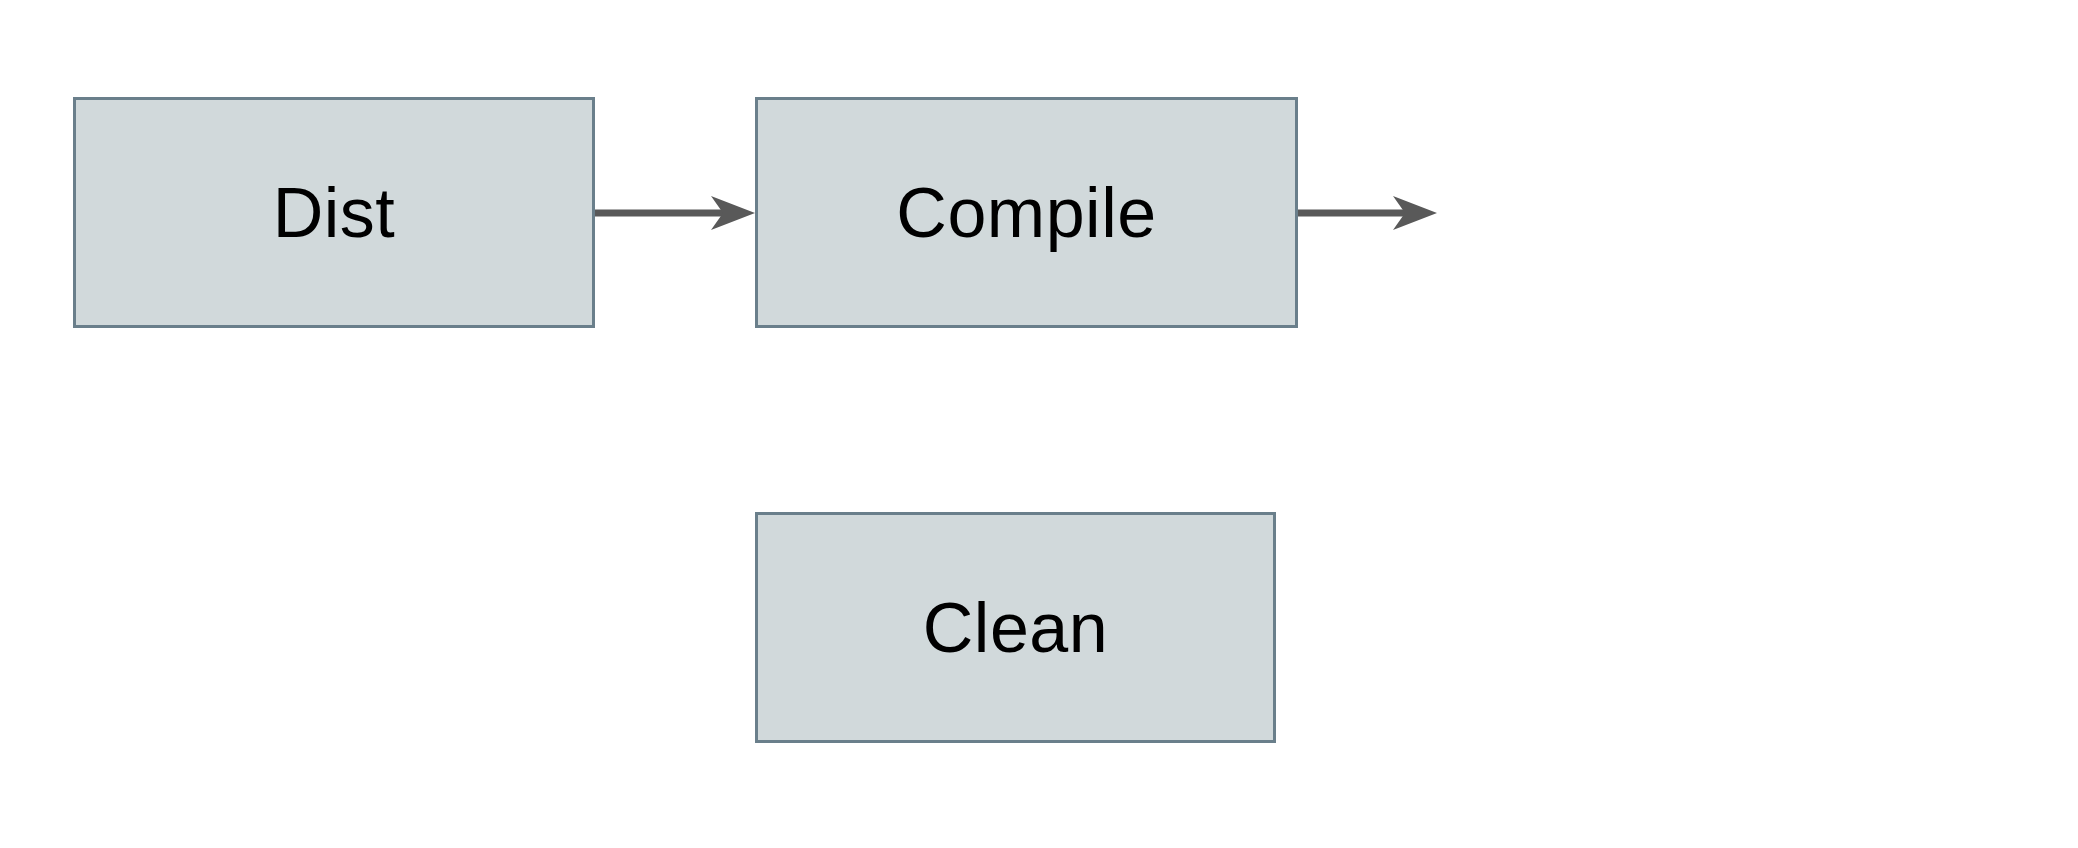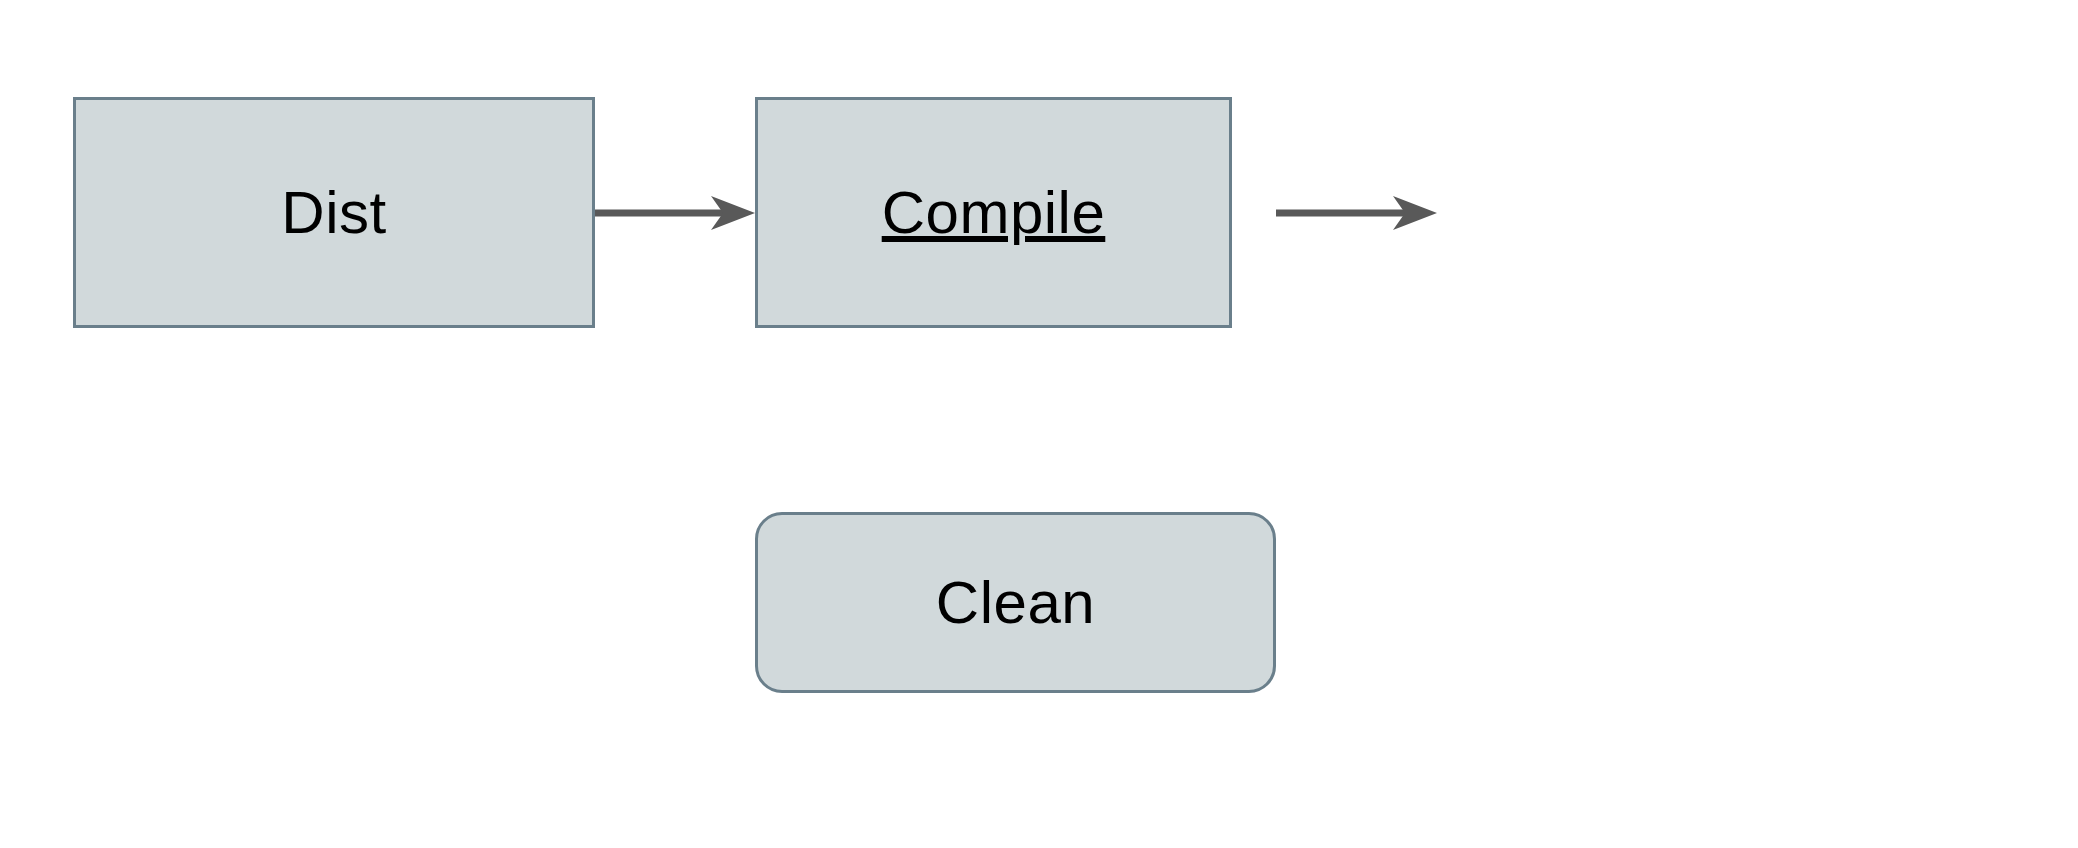--- a/index.html
+++ b/index.html
@@ -36,21 +36,21 @@
   .node {
     position: absolute;
     box-sizing: border-box;
     background: var(--node-fill, #d1d9db);
     border: 3px solid var(--node-border, #6a7f8b);
     display: flex;
     align-items: center;
     justify-content: center;
   }
   .node-label {
-    font-size: 60px;
+    font-size: 70px;
     line-height: 1;
     color: var(--text-color, #000000);
     letter-spacing: 0.5px;
     white-space: nowrap;
     user-select: none;
   }
 </style>
 </head>
 <body>
 
@@ -64,22 +64,22 @@
     <g class="edge">
       <line x1="1276" y1="213" x2="1405" y2="213"></line>
       <polygon points="1437,213 1393,196 1405,213 1393,230"></polygon>
     </g>
   </svg>
 
   <div class="node" style="left: 73px; top: 97px; width: 522px; height: 231px;">
     <span class="node-label">Dist</span>
   </div>
 
-  <div class="node" style="left: 755px; top: 97px; width: 477px; height: 231px; text-decoration: underline;">
+  <div class="node" style="left: 755px; top: 97px; width: 543px; height: 231px;">
     <span class="node-label">Compile</span>
   </div>
 
 
-  <div class="node" style="left: 755px; top: 512px; width: 521px; height: 181px; border-radius: 27px;">
+  <div class="node" style="left: 755px; top: 512px; width: 521px; height: 231px;">
     <span class="node-label">Clean</span>
   </div>
 
 </div>
 
 </body></html>

